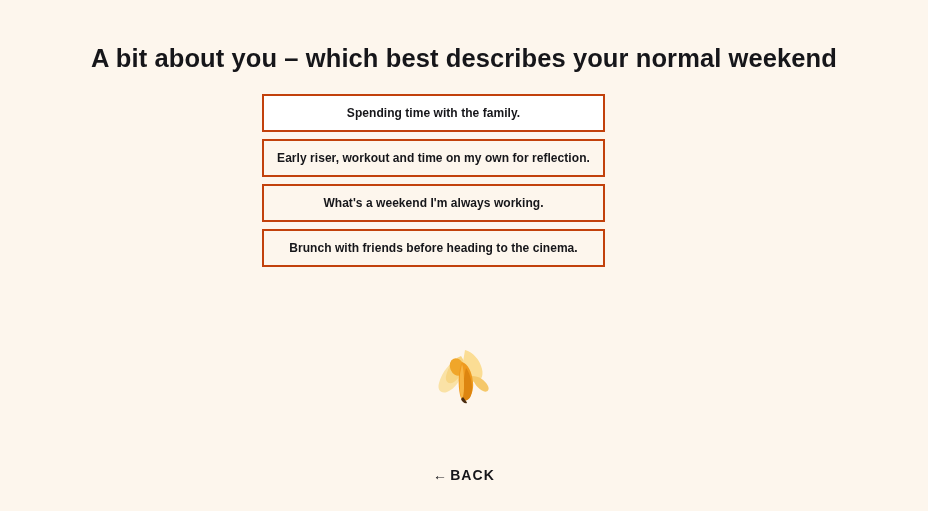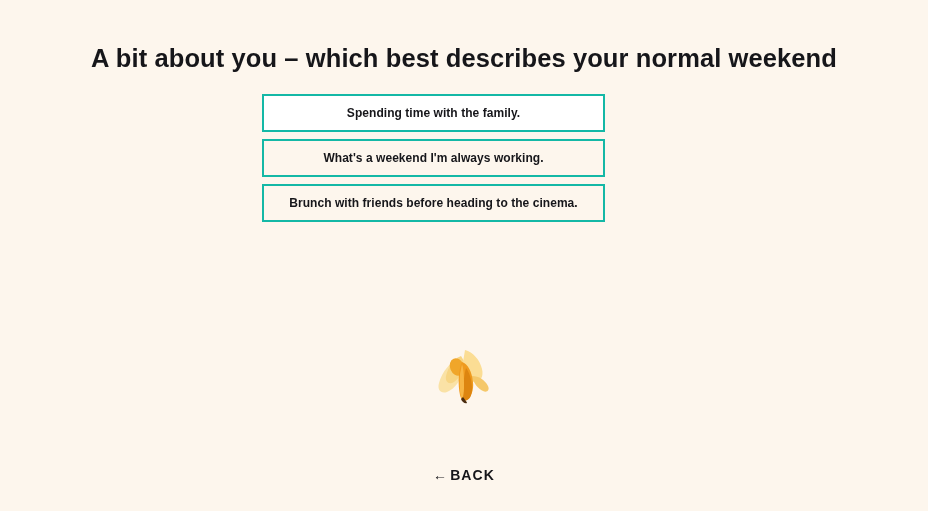--- a/index.html
+++ b/index.html
@@ -55,21 +55,21 @@
   .option-item {
     margin: 0 0 7px 0;
     padding: 0;
   }
 
   .option-button {
     display: block;
     width: 343px;
     height: 38px;
     box-sizing: border-box;
-    border: 2px solid #14b8a6;
+    border: 2px solid #c2410c;
     border-radius: 0;
     background: #fdf6ed;
     color: #16161a;
     font-family: "Liberation Sans", sans-serif;
     font-size: 12px;
     font-weight: bold;
     letter-spacing: 0.05px;
     line-height: 34px;
     text-align: center;
     cursor: pointer;
@@ -124,20 +124,23 @@
 
 <div class="quiz-screen">
 
   <h1 class="question-heading">A bit about you – which best describes your normal weekend</h1>
 
   <ul class="options-list">
     <li class="option-item">
       <button class="option-button is-active">Spending time with the family.</button>
     </li>
     <li class="option-item">
+      <button class="option-button">Early riser, workout and time on my own for reflection.</button>
+    </li>
+    <li class="option-item">
       <button class="option-button">What's a weekend I'm always working.</button>
     </li>
     <li class="option-item">
       <button class="option-button">Brunch with friends before heading to the cinema.</button>
     </li>
   </ul>
 
   <div class="mascot">
     <span>
       <svg width="58" height="60" viewBox="0 0 58 60" xmlns="http://www.w3.org/2000/svg">

